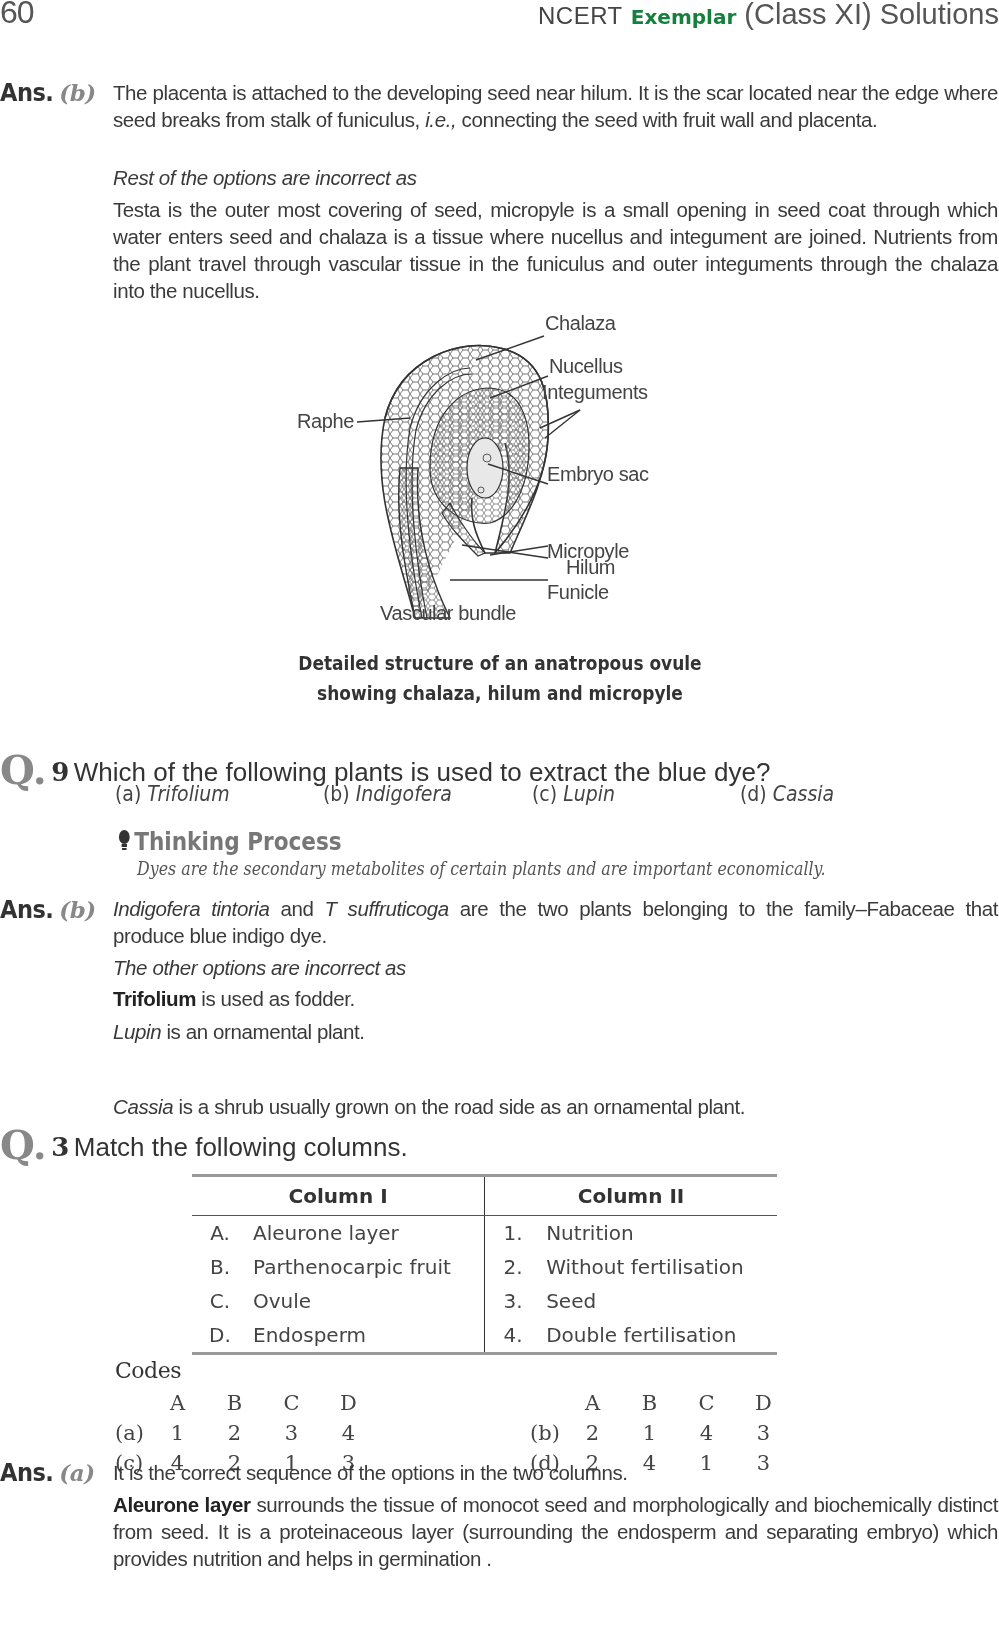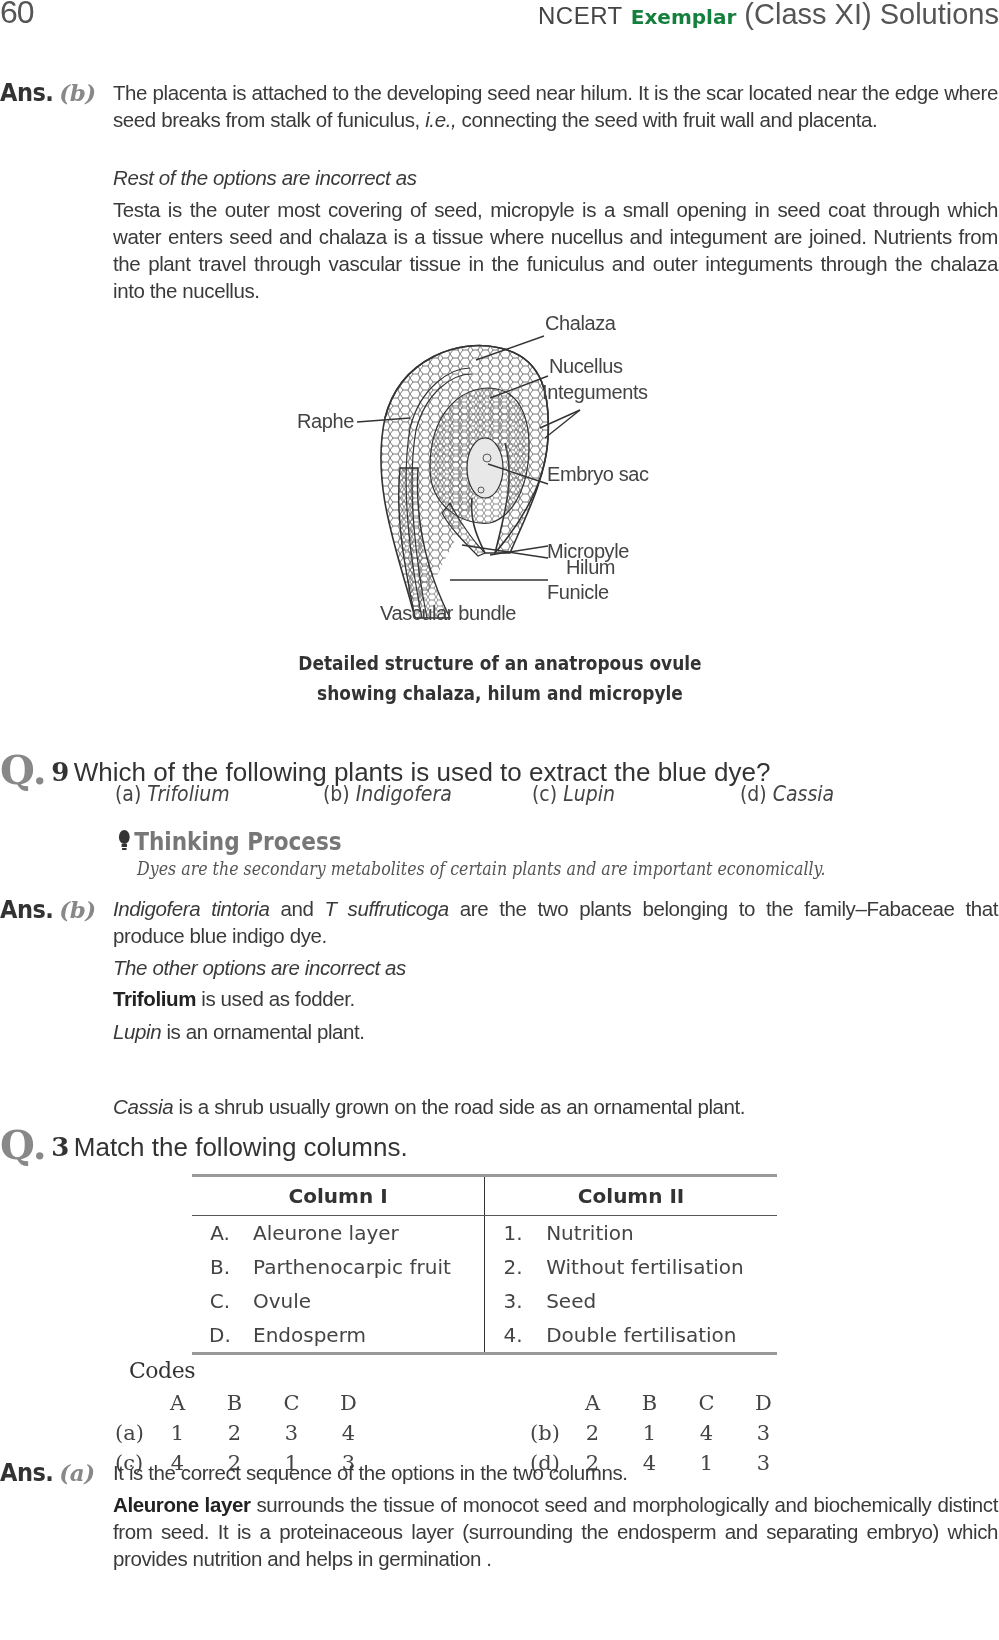--- a/index.html
+++ b/index.html
@@ -36,21 +36,21 @@
   .tp-body { left: 137px; top: 858px; font-family: "DejaVu Serif", serif; font-style: italic; font-size: 18px; color: #555; white-space: nowrap; transform: scaleX(0.88); transform-origin: left; }
 
   .match-table { left: 192px; top: 1174px; width: 585px; border-collapse: collapse; font-family: "DejaVu Sans", sans-serif; font-size: 20px; color: #444; }
   .match-table th { font-weight: bold; color: #333; height: 36px; border-top: 3px solid #999; border-bottom: 1.5px solid #555; }
   .match-table td { height: 32px; }
   .match-table tr:last-child td { border-bottom: 3px solid #999; }
   .match-table .divider { border-right: 1.5px solid #333; }
   .match-table .key { width: 48px; text-align: center; padding-left: 4px; }
   .match-table .val { text-align: left; padding-left: 8px; }
 
-  .codes-title { left: 115px; top: 1358px; font-family: "DejaVu Serif", serif; font-size: 22px; color: #333; letter-spacing: -0.5px; margin-left: 14px; }
+  .codes-title { left: 115px; top: 1358px; font-family: "DejaVu Serif", serif; font-size: 22px; color: #333; letter-spacing: -0.5px; }
   .codes-grid { font-family: "DejaVu Serif", serif; font-size: 21px; color: #444; }
   .codes-row { display: flex; height: 30px; align-items: center; }
   .codes-row .lbl { width: 34px; }
   .codes-row .cell { width: 57px; text-align: center; }
 </style>
 </head>
 <body>
 
 <div class="abs page-number">60</div>
 <div class="abs running-head">

